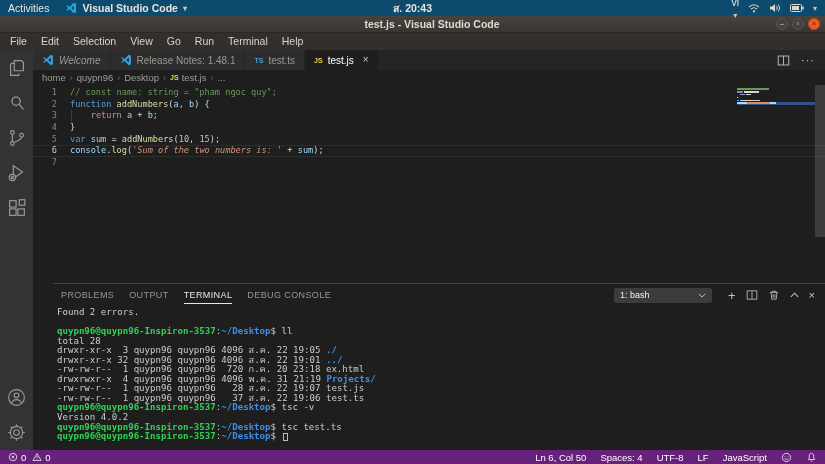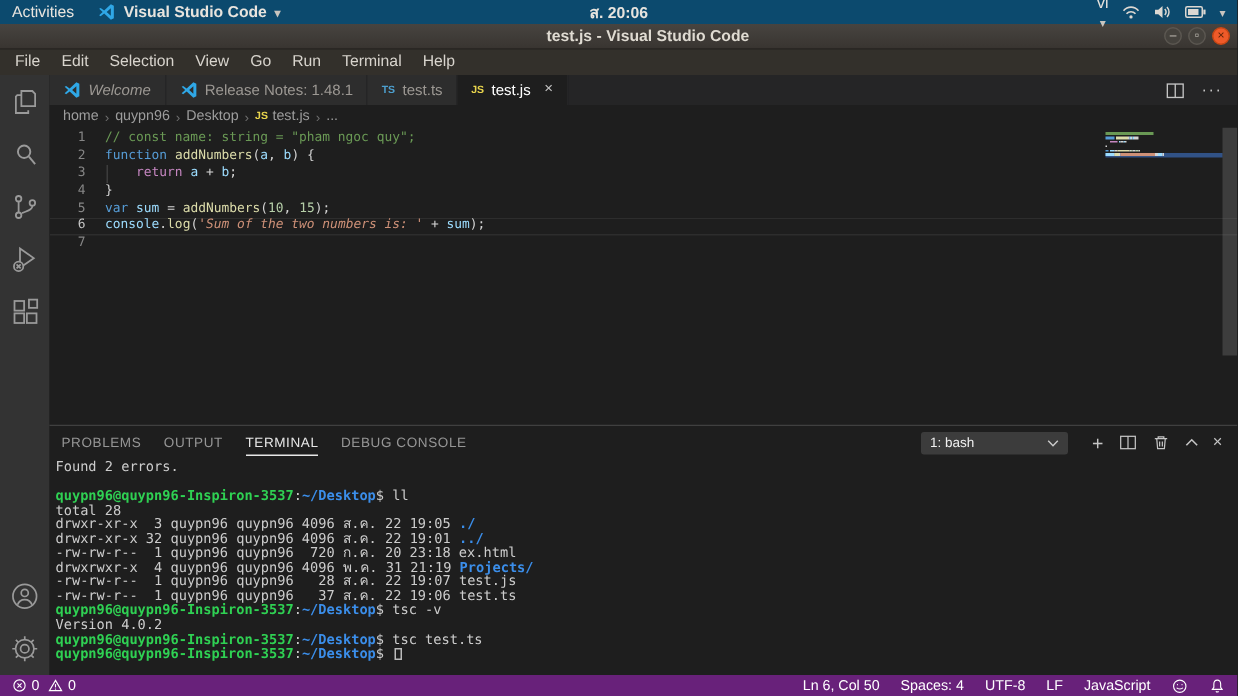--- a/index.html
+++ b/index.html
@@ -84,21 +84,21 @@
 
   
   .minimap { position:absolute; top:3px; right:10px; width:78px; }
   .mm-row { height:2.9px; white-space:nowrap; font-size:0; }
   .mm-seg { display:inline-block; height:1.7px; vertical-align:top; }
   .mm-row.mm-current { background:rgba(56,100,170,0.75); }
   .v-scrollbar { position:absolute; top:0; right:0; width:10px; height:152px; background:rgba(121,121,121,0.35); }
 
   
   .panel { height:167px; background:#1e1e1e; border-top:1px solid rgba(128,128,128,0.35);
-    display:flex; flex-direction:column; }
+    display:flex; flex-direction:column;margin-left:20px; }
   .panel-header { height:22px; display:flex; align-items:center; padding:0 10px 0 8px; }
   .panel-tabs { display:flex; gap:15px; }
   .panel-tab { font-size:9px; letter-spacing:0.4px; color:#969696; padding:4px 0 3px; border-bottom:1px solid transparent; }
   .panel-tab.active { color:#e7e7e7; border-bottom-color:#e7e7e7; }
   .panel-actions { margin-left:auto; display:flex; align-items:center; gap:10px; color:#c5c5c5; }
   .shell-select { width:98px; height:15px; background:#3c3c3c; border:1px solid #3c3c3c; border-radius:2px;
     display:flex; align-items:center; justify-content:space-between; padding:0 5px; color:#f0f0f0; font-size:9px; margin-right:6px; }
   .panel-actions svg { display:block; }
   .plus-glyph { font-size:13px; line-height:13px; color:#c5c5c5; }
   .x-glyph { font-size:11px; line-height:11px; color:#c5c5c5; }
@@ -130,21 +130,21 @@
       <span class="appmenu">
         <span class="logo">
           <svg viewBox="0 0 24 24" width="12" height="12">
               <path d="M17.8 1.6 L8.9 10.1 L4.2 6.5 L2.2 7.7 L6.9 12 L2.2 16.3 L4.2 17.5 L8.9 13.9 L17.8 22.4 L21.8 20.4 V3.6 Z M17.8 7 V17 L12.2 12 Z" fill="#2fa7e6"></path>
             </svg>
         </span>
         <span>Visual Studio Code</span>
         <span class="caret">▾</span>
       </span>
     </div>
-    <div class="gb-clock">ส. 20:06</div>
+    <div class="gb-clock">ส. 20:43</div>
     <div class="gb-right">
       <span style="display:flex;align-items:center;gap:3px;flex-direction:column;">
         <span>vi</span>
           <span class="caret">▾</span>
       </span>
       <span>
         <svg viewBox="0 0 12 9" width="12" height="9">
             <path d="M1 3.2 C2.4 1.6 4.1 0.8 6 0.8 C7.9 0.8 9.6 1.6 11 3.2" stroke="#dcd8d2" fill="none" stroke-width="1.1"></path>
             <path d="M3 5.2 C3.8 4.3 4.8 3.8 6 3.8 C7.2 3.8 8.2 4.3 9 5.2" stroke="#dcd8d2" fill="none" stroke-width="1.1"></path>
             <circle cx="6" cy="7.3" r="1.1" fill="#dcd8d2"></circle>

